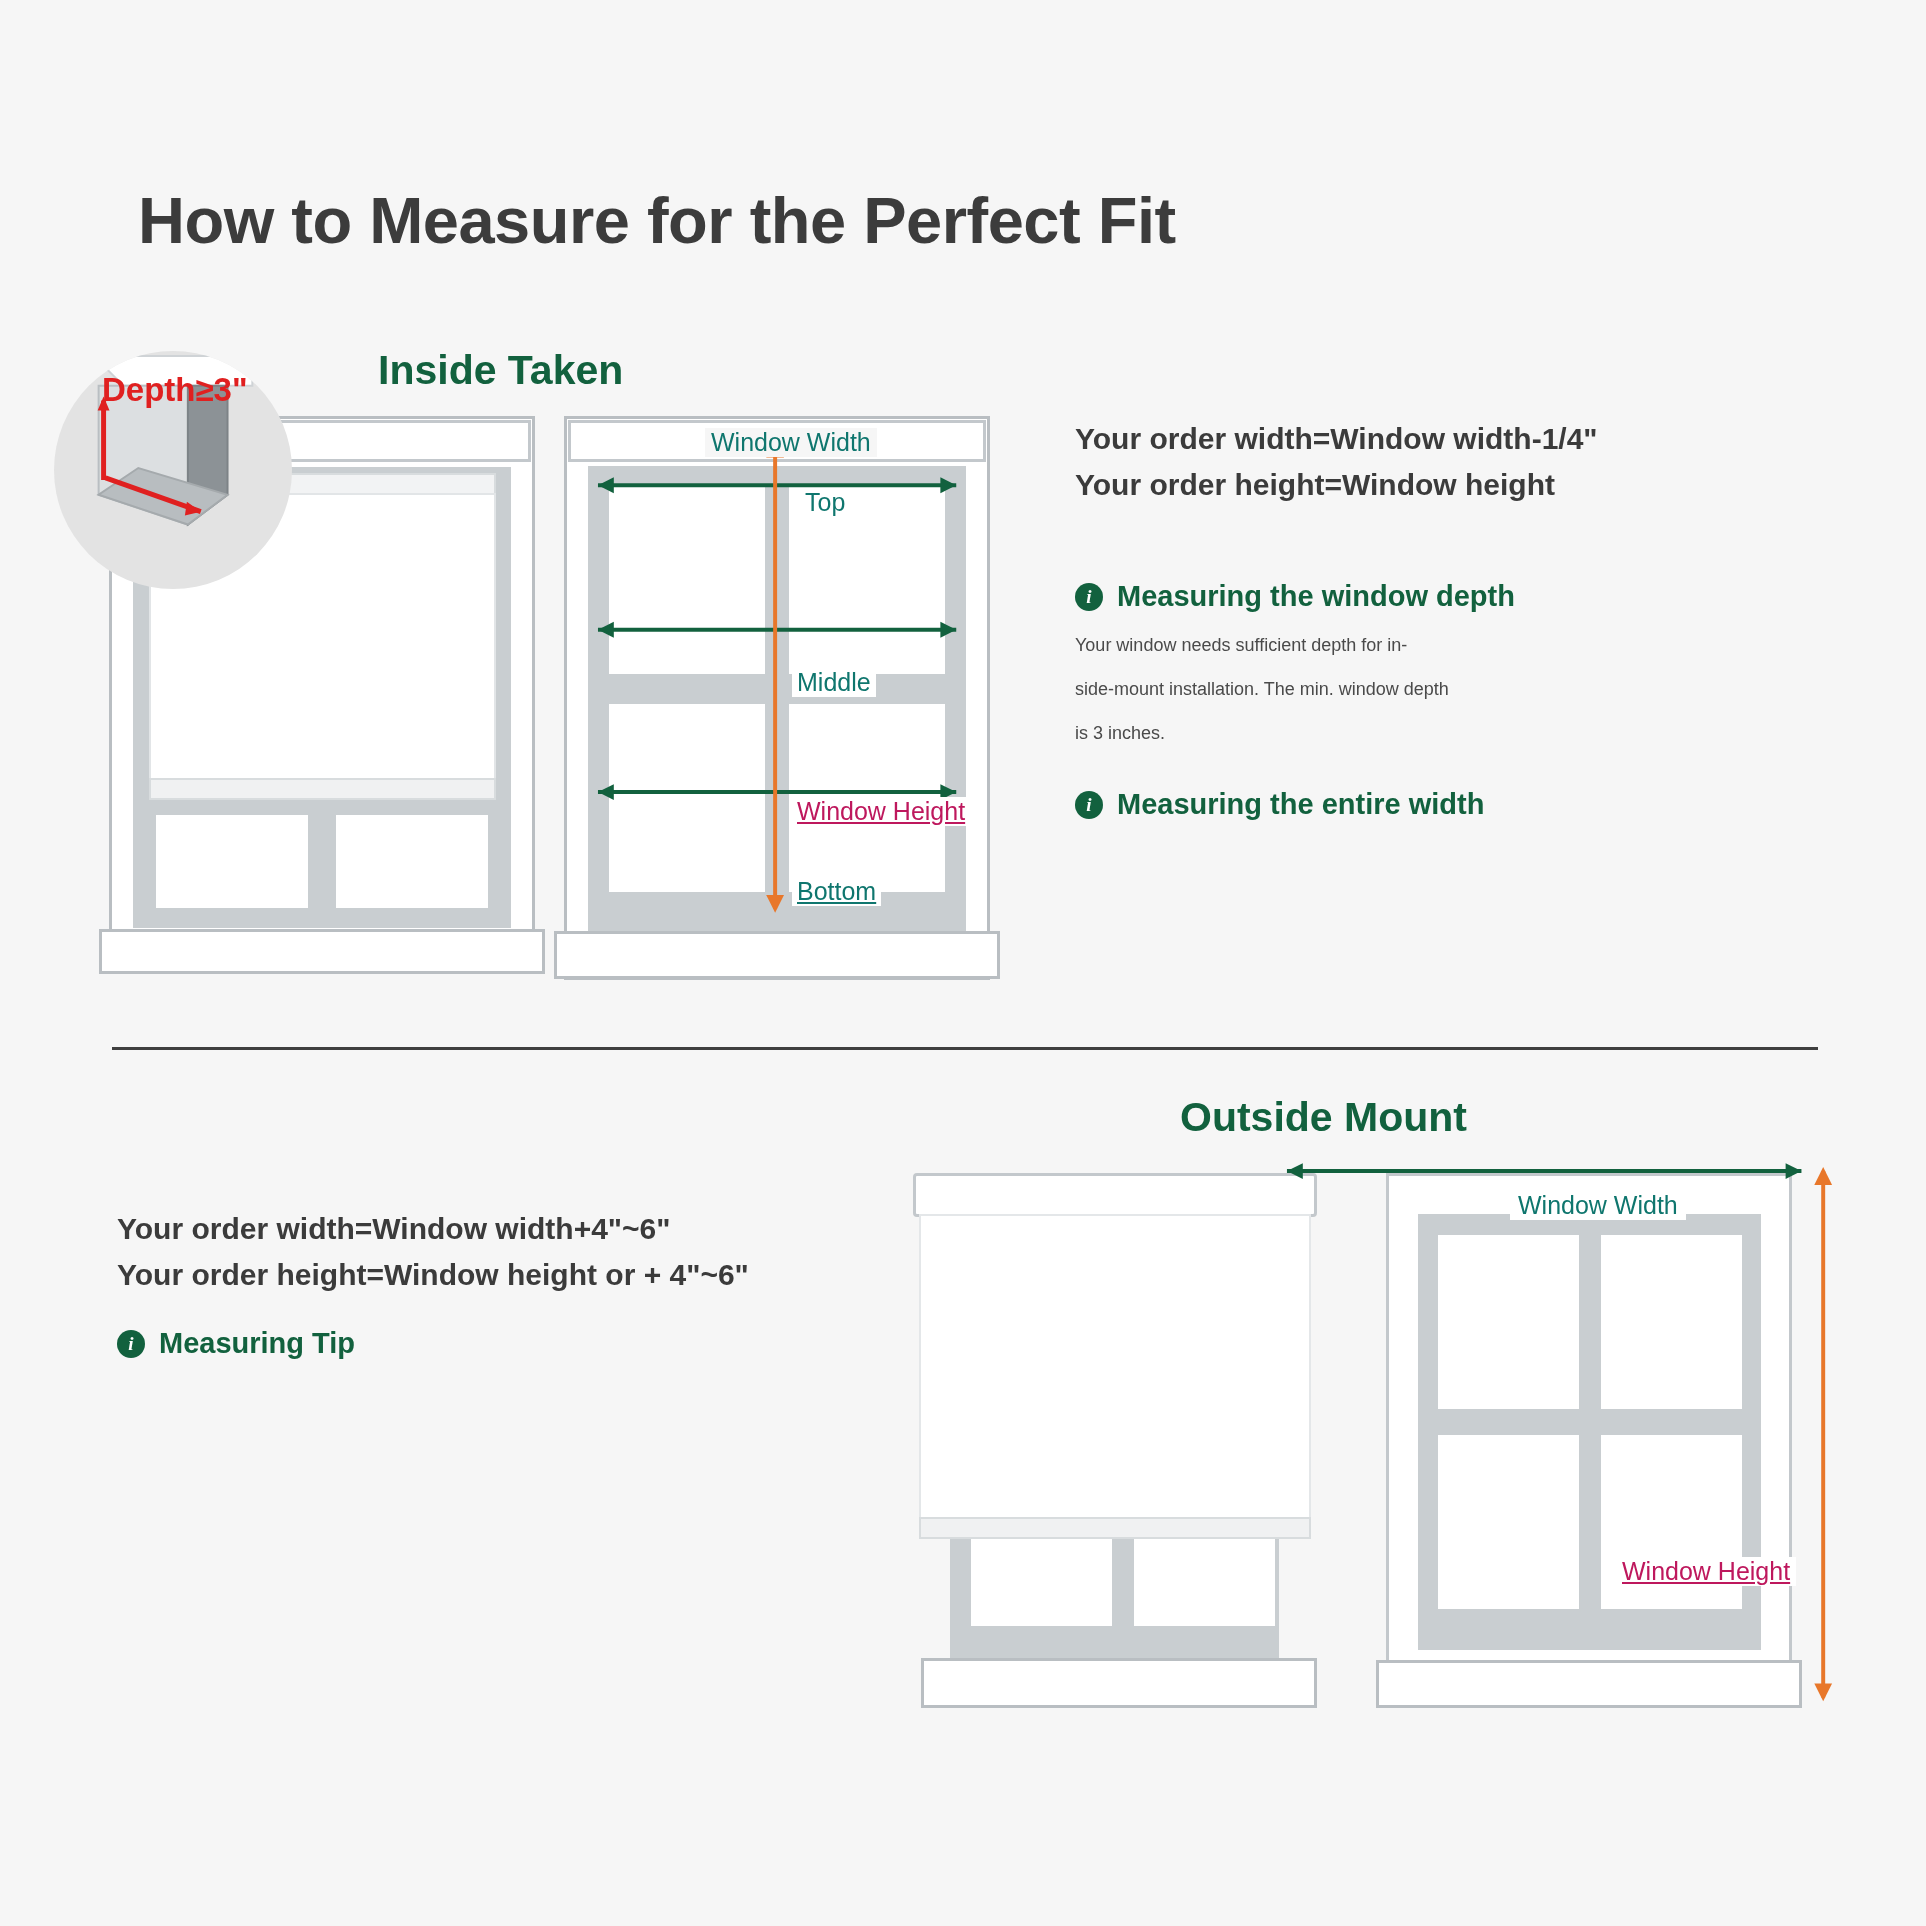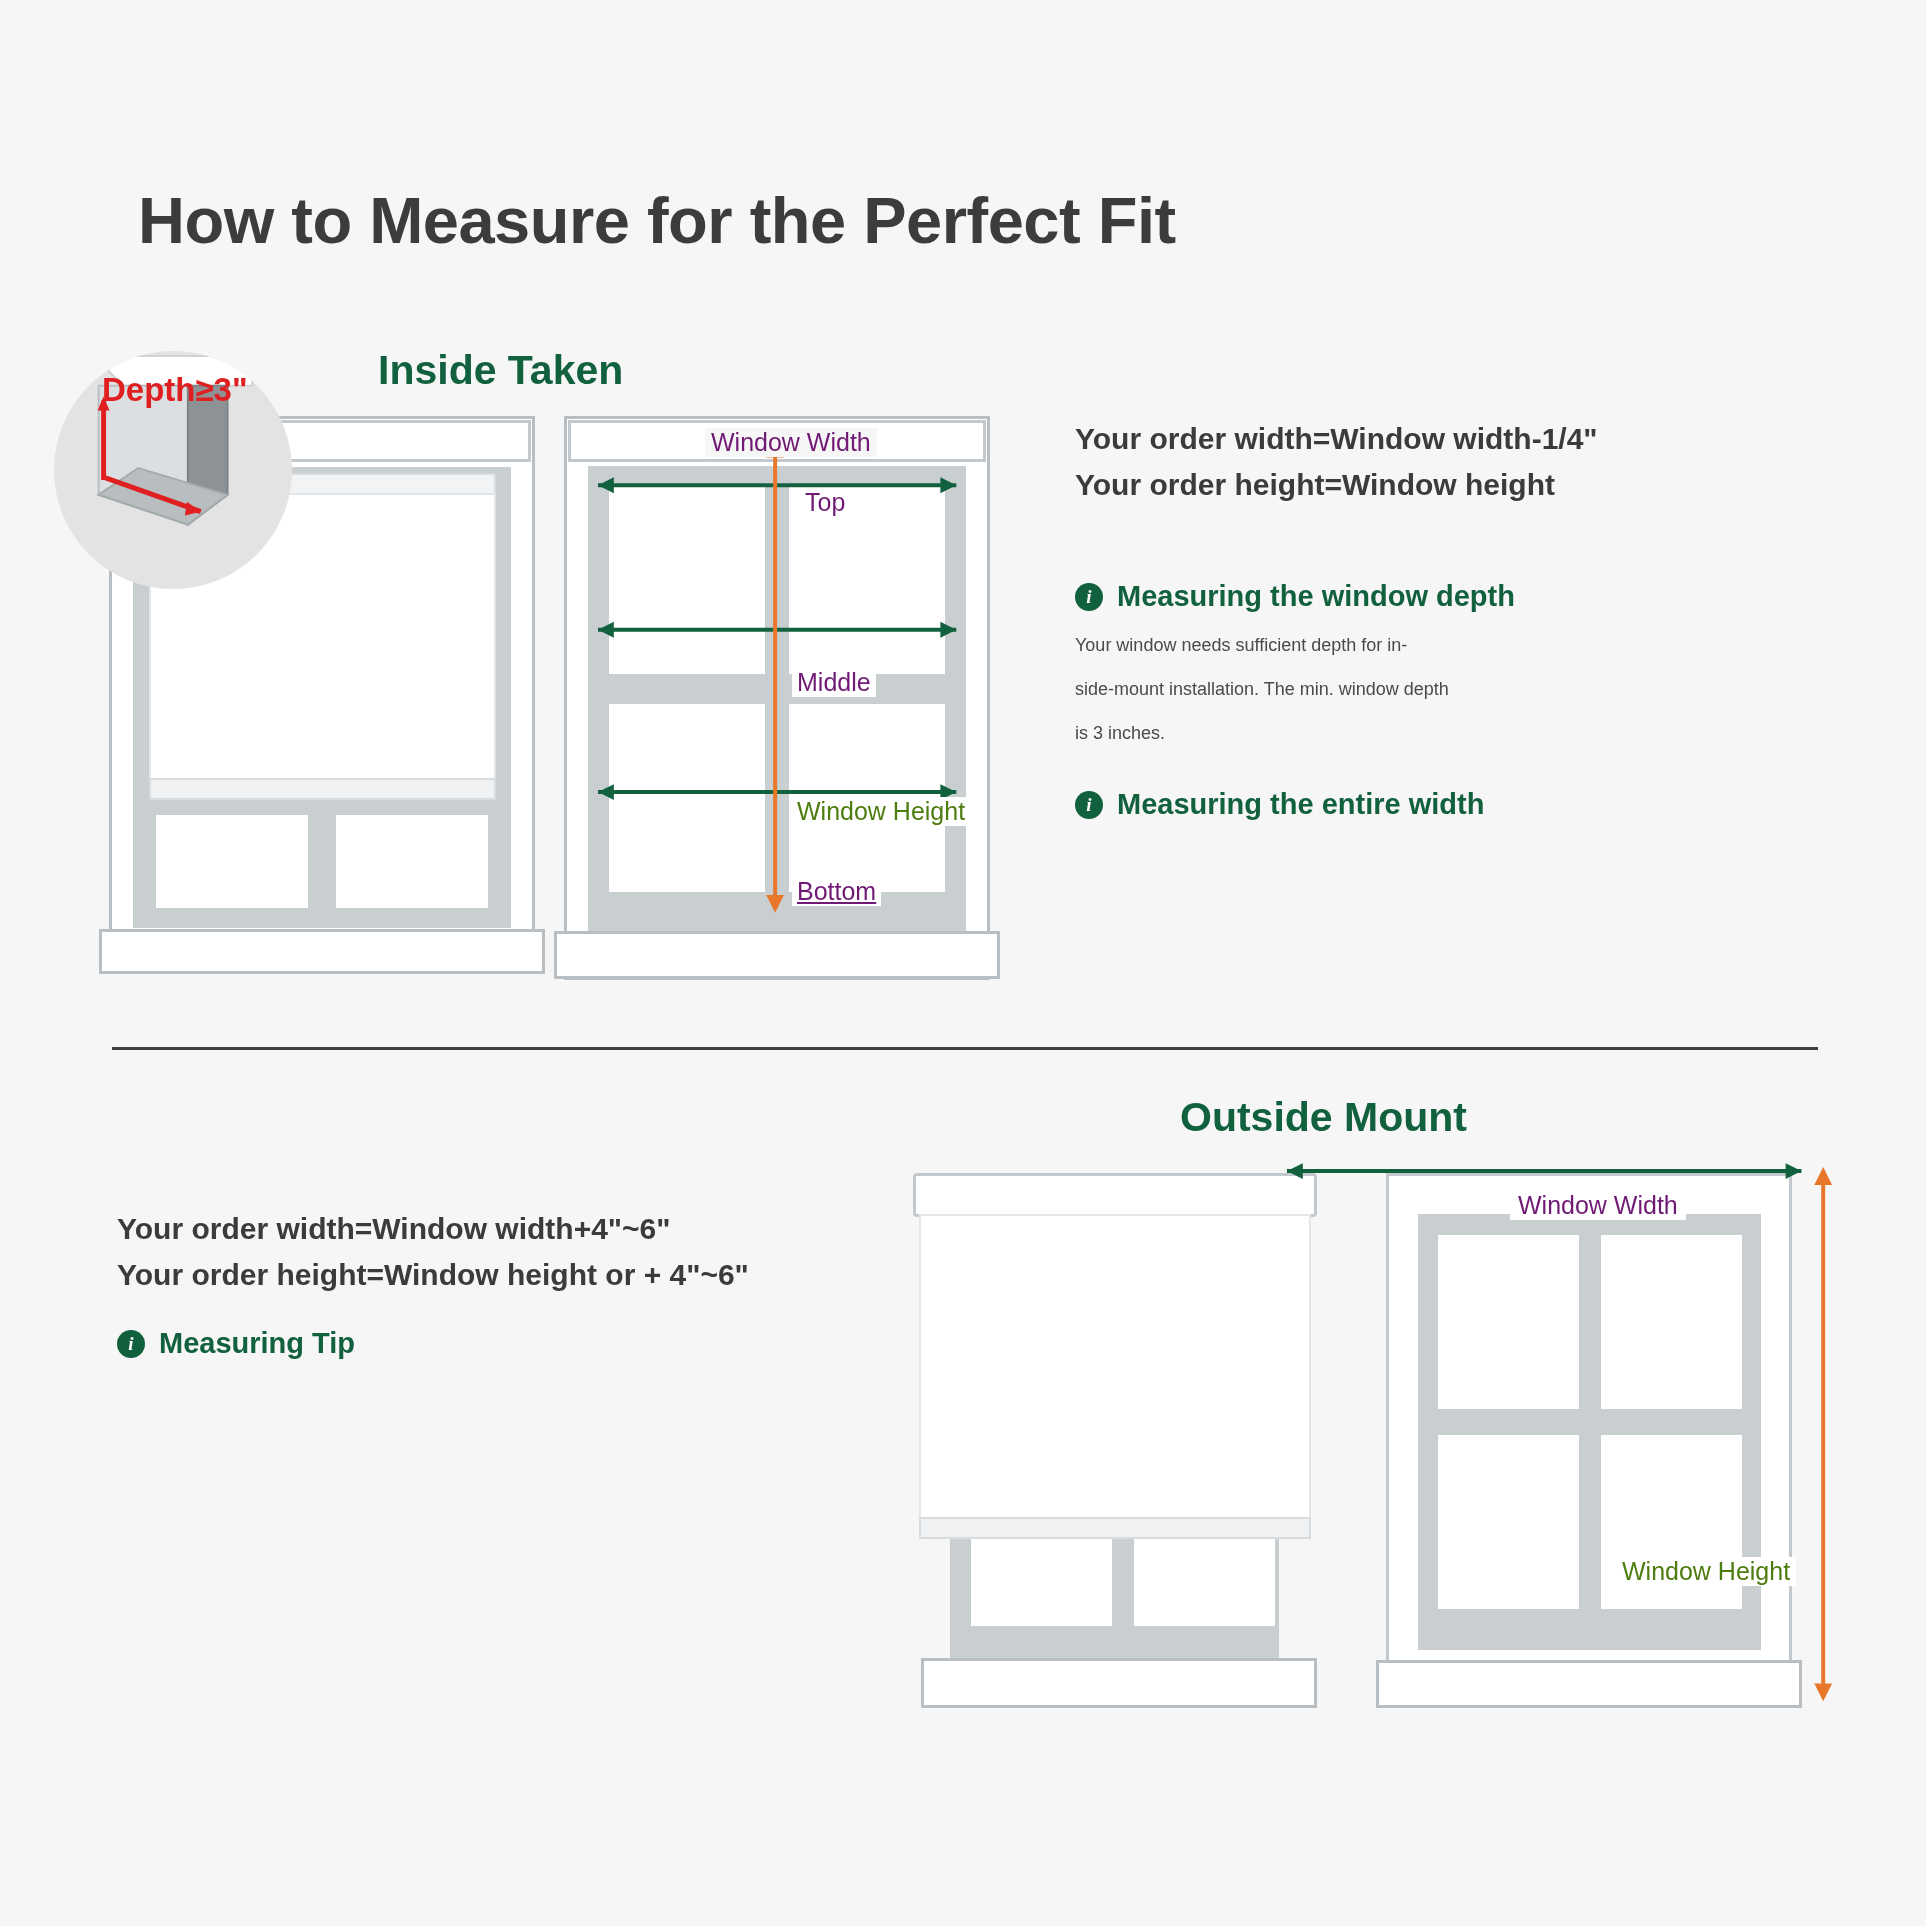--- a/index.html
+++ b/index.html
@@ -142,22 +142,22 @@
     box-sizing: border-box;
   }
 
   
   .lbl {
     position: absolute;
     font-size: 25px;
     white-space: nowrap;
     background: transparent;
   }
-  .lbl-green { color: #701a75; }
-  .lbl-orange { color: #4d7c0f; }
+  .lbl-green { color: #0f766e; }
+  .lbl-orange { color: #be185d; text-decoration: underline; }
   .lbl-red { color: #e02020; font-size: 33px; font-weight: bold; }
 
   
   .magnifier {
     position: absolute;
     border-radius: 50%;
     background: #e3e3e3;
     overflow: hidden;
   }
   svg { display: block; overflow: visible; }

